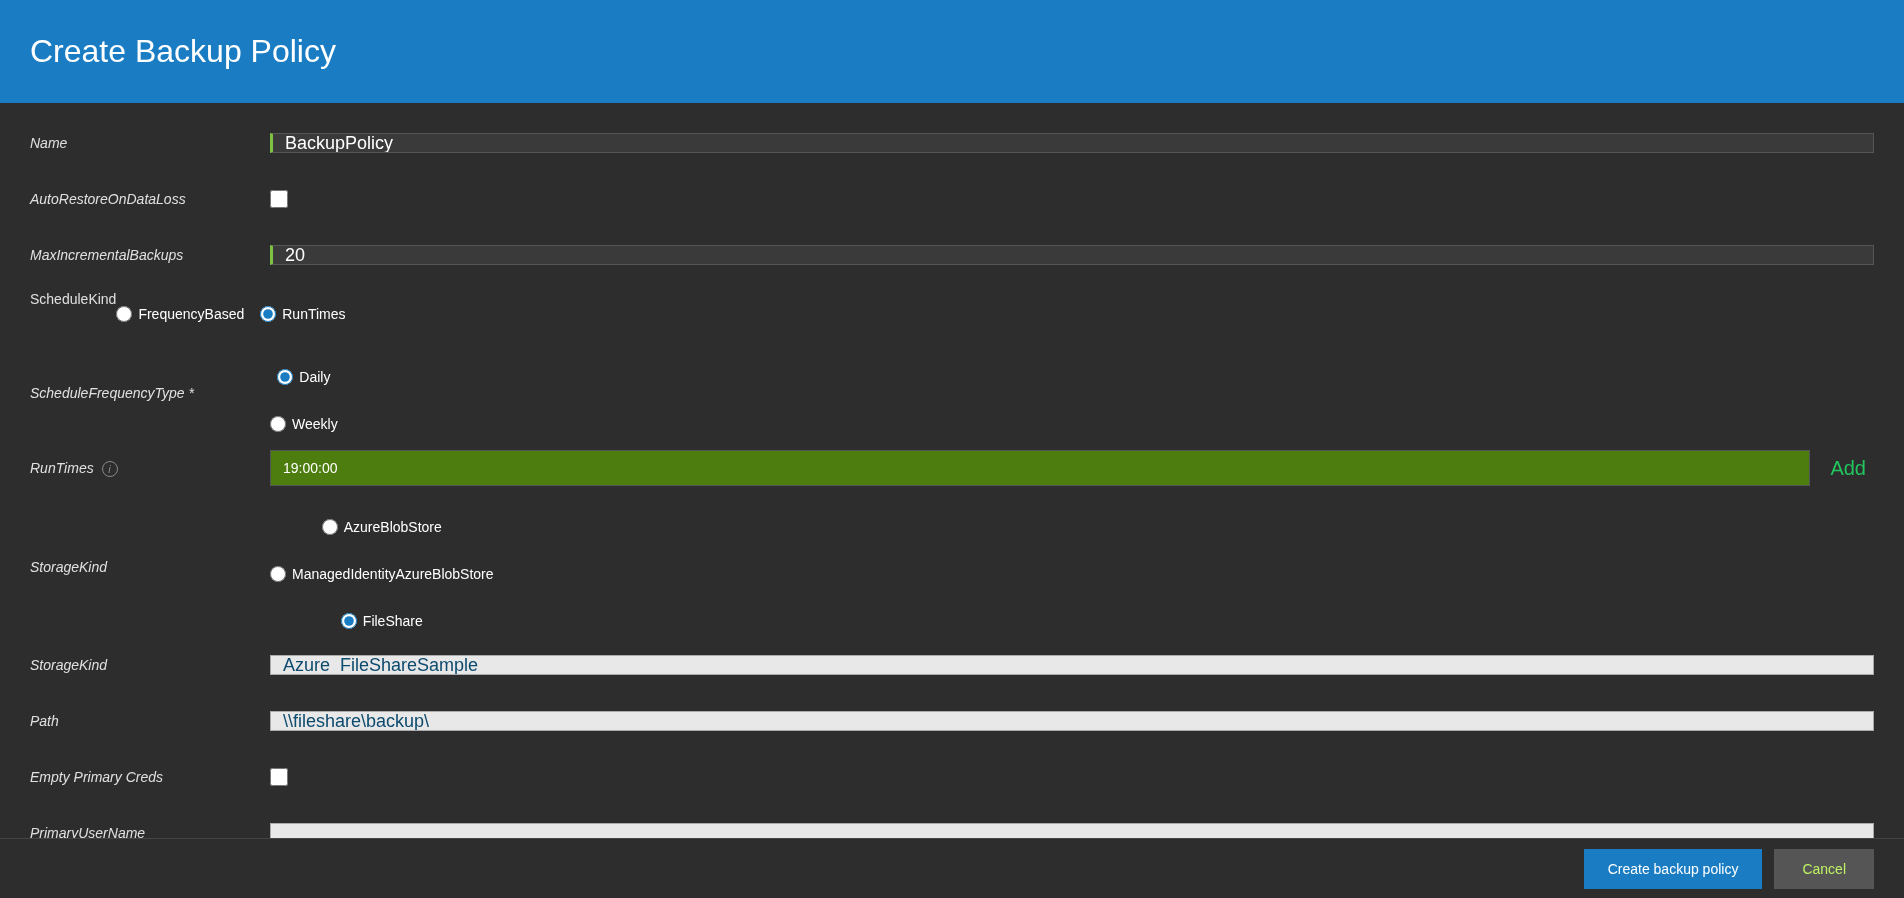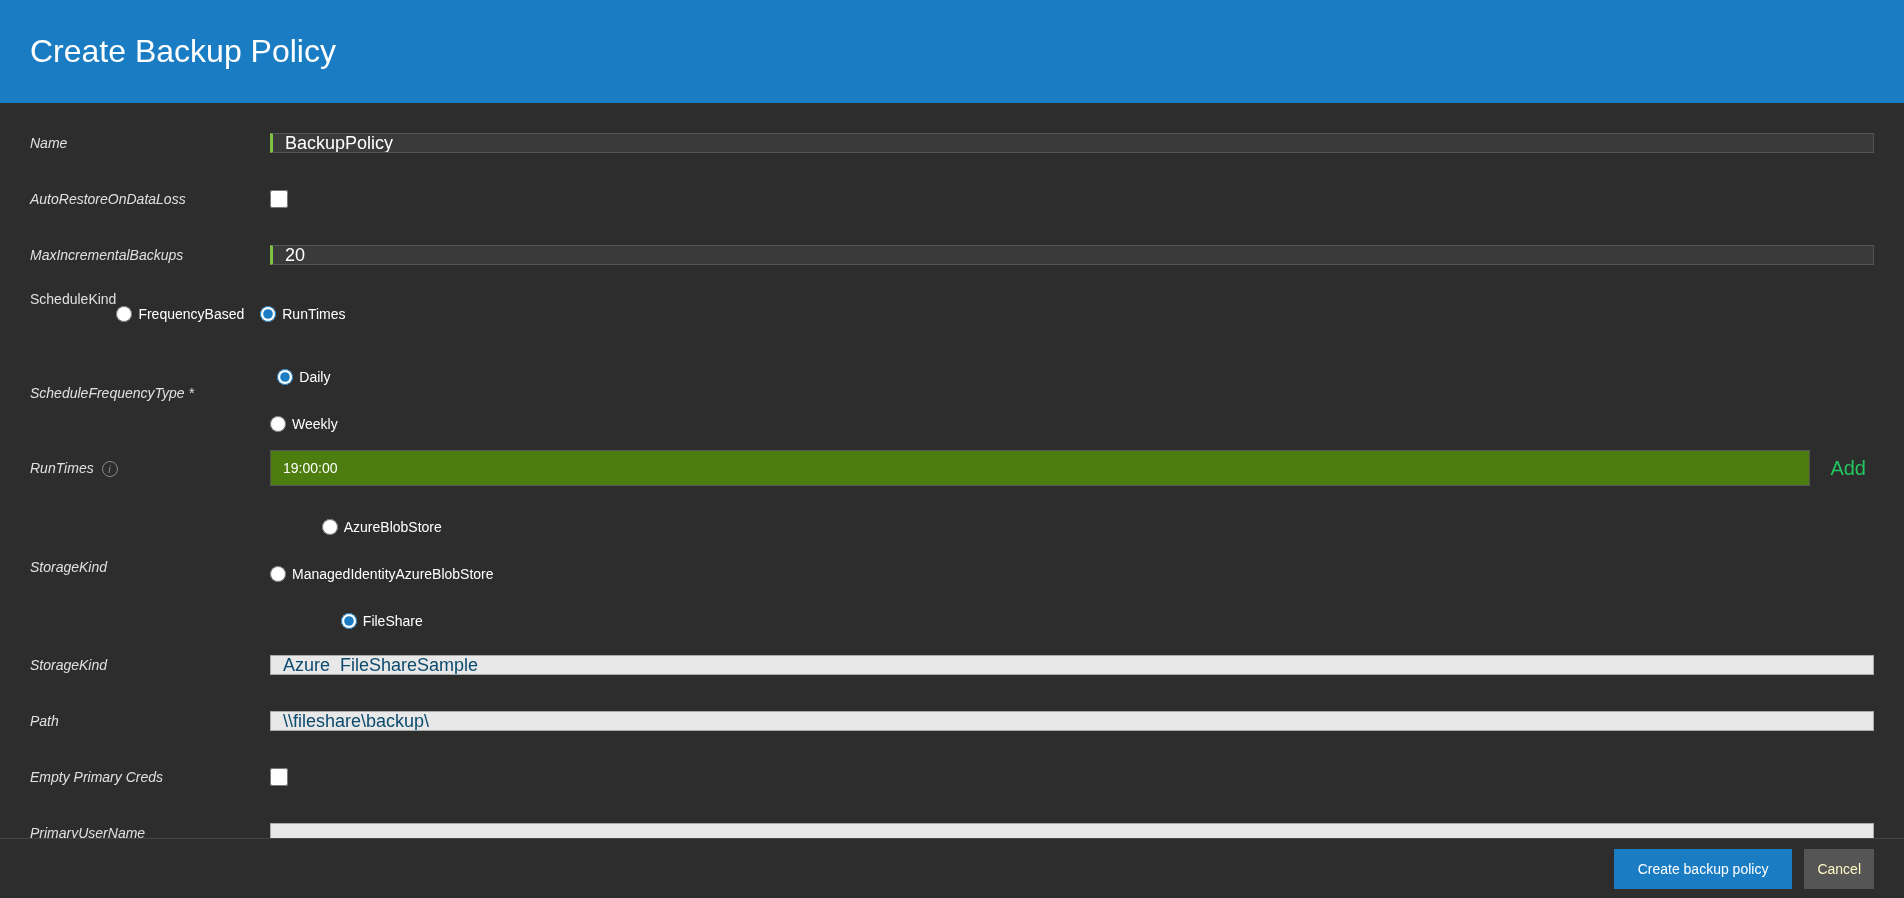--- a/index.html
+++ b/index.html
@@ -183,23 +183,23 @@
       color: #ffffff;
       border: none;
       padding: 10px 24px;
       font-size: 14px;
       cursor: pointer;
       height: 40px;
     }
 
     .btn-secondary {
       background: #555;
-      color: #fef9c3;
+      color: #bef264;
       border: none;
-      padding: 10px 13px;
+      padding: 10px 28px;
       font-size: 14px;
       cursor: pointer;
       height: 40px;
     }
 
     .separator {
       height: 16px;
     }
   </style>
 </head>

